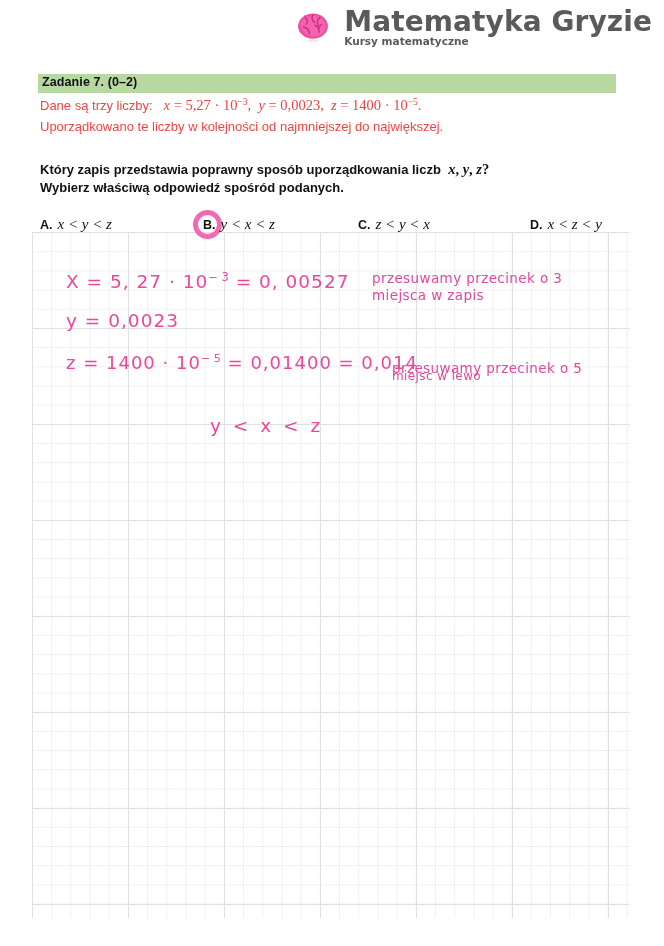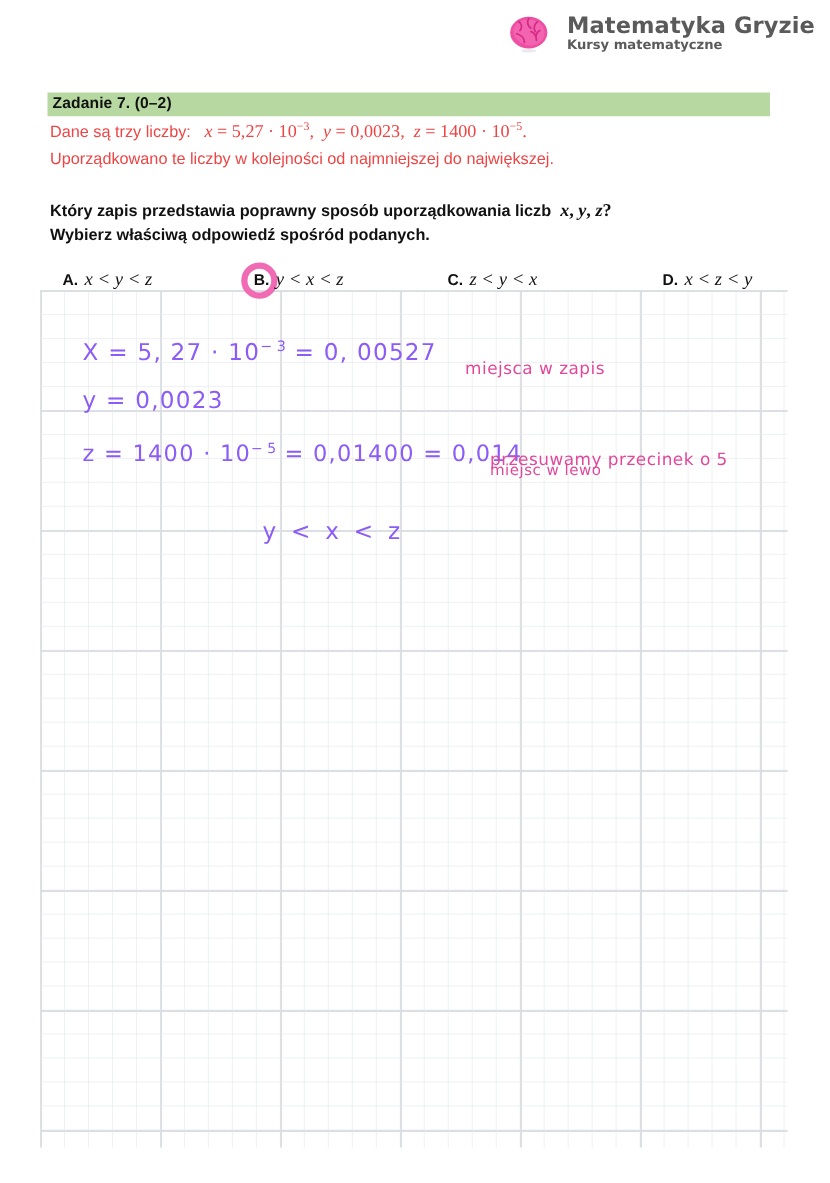--- a/index.html
+++ b/index.html
@@ -43,21 +43,21 @@
     right: 12px;
     top: 6px;
     display: flex;
     align-items: center;
     gap: 10px;
     z-index: 5;
   }
   #brain-icon { width: 42px; height: 42px; display: block; }
   .logo-text { line-height: 1.05; }
   .logo-title {
-    font-size: 18px;
+    font-size: 28px;
     font-weight: 600;
     color: #5a5a5a;
     letter-spacing: .1px;
     font-family: "DejaVu Sans", sans-serif;
   }
   .logo-sub {
     font-size: 10.5px;
     font-weight: 700;
     color: #5a5a5a;
     margin-top: 0;
@@ -149,21 +149,21 @@
     position: relative;
     z-index: 3;
   }
   .opt-expr {
     font-family: "Liberation Serif", serif;
     font-style: italic;
     font-size: 15px;
     color: #111;
     margin-left: 5px;
   }
-  #opt-a { left: 10px; }
+  #opt-a { left: 0px; }
   #opt-b { left: 163px; }
   #opt-c { left: 318px; }
   #opt-d { left: 490px; }
 
   
   #answer-circle {
     position: absolute;
     left: 193px;
     top: 210px;
     width: 29px;
@@ -178,21 +178,21 @@
   #handwriting {
     position: absolute;
     left: 0; top: 0;
     width: 664px; height: 946px;
     z-index: 6;
     pointer-events: none;
   }
   .hw {
     position: absolute;
     font-family: "DejaVu Sans", sans-serif;
-    color: #8b5cf6;
+    color: #ec4899;
     white-space: nowrap;
     letter-spacing: 1px;
   }
   .hw-pink {
     position: absolute;
     font-family: "DejaVu Sans", sans-serif;
     color: #e2489a;
     white-space: nowrap;
     letter-spacing: .4px;
   }
@@ -271,18 +271,19 @@
 
   <div class="hw" id="hw-line-y">y = 0,0023</div>
 
   <div class="hw" id="hw-line-z">
     <span>z = 1400 · 10</span><sup class="hsup">− 5</sup>
     <span>= 0,01400 = 0,014</span>
   </div>
 
   <div class="hw" id="hw-answer">y &lt; x &lt; z</div>
 
+  <div class="hw-pink" id="hw-note1-a">przesuwamy  przecinek  o  3</div>
   <div class="hw-pink" id="hw-note1-b">miejsca   w   zapis</div>
 
   <div class="hw-pink" id="hw-note2-a">przesuwamy   przecinek  o 5</div>
   <div class="hw-pink" id="hw-note2-b">miejsc   w   lewo</div>
 
 </div>
 
 </body></html>

